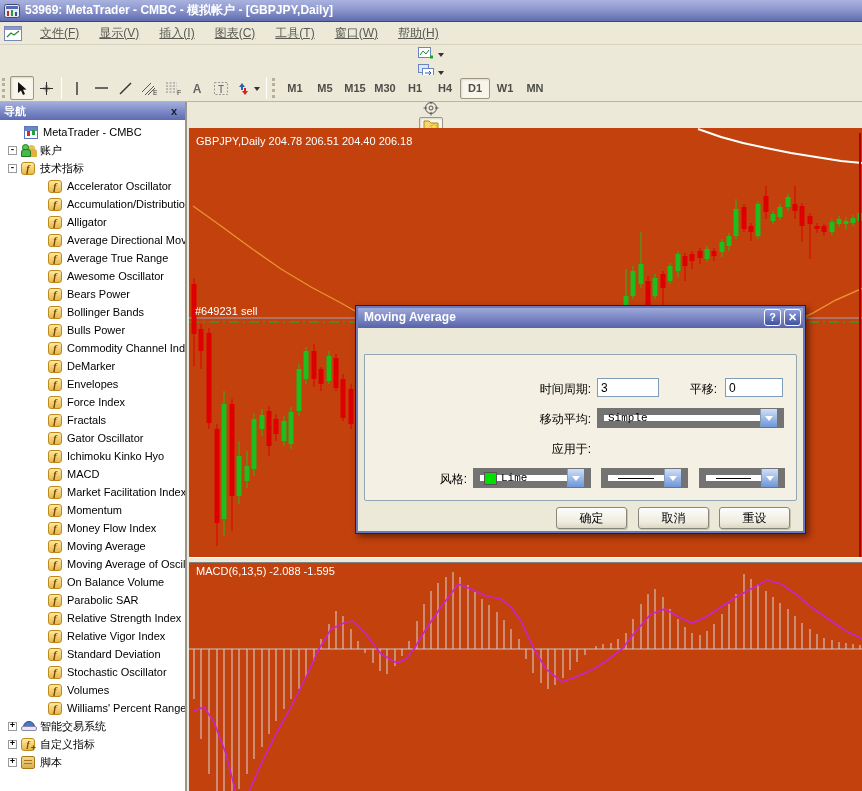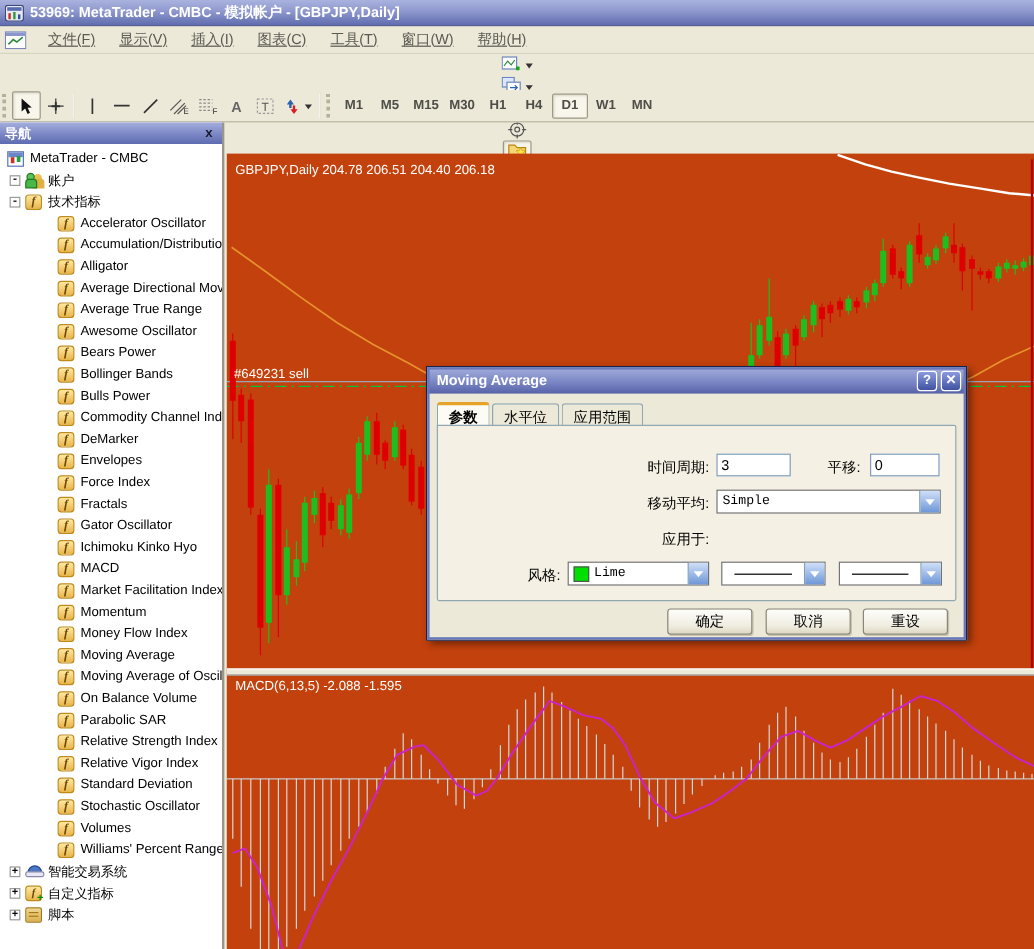--- a/index.html
+++ b/index.html
@@ -61,21 +61,21 @@
     display:flex;align-items:center;color:#fff;font-weight:bold;font-size:12px;padding:0 4px 0 8px;}
   .dlg-btn{width:17px;height:17px;margin-left:3px;border:1px solid #fff;border-radius:3px;
     background:linear-gradient(180deg,#8a9ade,#4053a0);color:#fff;font:bold 11px/15px "Liberation Sans",sans-serif;text-align:center;}
   .dlg-body{position:absolute;left:0;top:22px;right:0;bottom:0;}
   .tabs{position:absolute;left:8px;top:6px;display:flex;align-items:flex-end;}
   .tab{border:1px solid #91a7b4;border-bottom:none;border-radius:3px 3px 0 0;padding:3px 9px 3px;background:#ece9d8;font-size:12px;color:#000;margin-right:2px;position:relative;top:1px;}
   .tab.active{background:#fcfbf4;border-top:3px solid #e5a427;padding-top:2px;font-weight:bold;}
   .tabpage{position:absolute;left:8px;right:8px;top:26px;height:147px;background:#f4f1e4;border:1px solid #91a7b4;border-radius:0 2px 2px 2px;}
   .fld-label{position:absolute;font-size:12px;color:#000;text-align:right;}
   .txt{position:absolute;height:19px;background:#fff;border:1px solid #7f9db9;font:12px/17px "Liberation Sans",sans-serif;padding:0 3px;color:#000;}
-  .combo{position:absolute;height:20px;background:#fff;border:1px solid #737373;display:flex;align-items:center;}
+  .combo{position:absolute;height:20px;background:#fff;border:7px solid #737373;display:flex;align-items:center;}
   .combo .val{flex:1;font:11px/18px "Liberation Mono","DejaVu Sans Mono",monospace;padding:0 4px;color:#000;overflow:hidden;white-space:nowrap;}
   .combo .arrow{width:17px;height:18px;flex:none;background:linear-gradient(180deg,#cfe0f8,#6e96d8);border-left:1px solid #7f9db9;display:flex;align-items:center;justify-content:center;}
   .combo .arrow::after{content:"";width:0;height:0;border:4px solid transparent;border-top:5px solid #fff;margin-top:4px;}
   .swatch{width:13px;height:13px;flex:none;margin-left:4px;border:1px solid #555;}
   .lineglyph{flex:1;height:0;border-top:1px solid #000;margin:0 10px;}
   .xpbtn{position:absolute;width:71px;height:22px;border:1px solid #8a867a;border-radius:3px;
     background:linear-gradient(180deg,#fdfdfb,#efecdf 70%,#ddd7c2);font-size:12px;color:#000;
     display:flex;align-items:center;justify-content:center;box-shadow:1px 1px 0 #c8c4ae;}
   svg text{font-family:"Liberation Sans","DejaVu Sans",sans-serif;}
 </style>
@@ -335,21 +335,21 @@
   <div class="tf">W1</div>
   <div class="tf">MN</div>
 </div>
 
 <div class="sidebar">
   <div class="sb-head">
     <span>导航</span>
     <span class="x">x</span>
   </div>
   <div class="tree">
-    <div class="trow" style="padding-left:6px">
+    <div class="trow" style="padding-left:24px">
       <span class="ti i-mt"></span>
       <span>MetaTrader - CMBC</span>
     </div>
     <div class="trow" style="padding-left:8px">
       <span class="expand">-</span>
       <span class="ti i-accounts"></span>
       <span>账户</span>
     </div>
     <div class="trow" style="padding-left:8px">
       <span class="expand">-</span>
@@ -819,25 +819,20 @@
 </div>
 
 <div class="dialog">
   <div class="dlg-title">
     <span>Moving Average</span>
     <span style="margin-left:auto"></span>
     <span class="dlg-btn">?</span>
     <span class="dlg-btn">✕</span>
   </div>
   <div class="dlg-body">
-    <div class="tabs">
-      <span class="tab active">参数</span>
-      <span class="tab">水平位</span>
-      <span class="tab">应用范围</span>
-    </div>
     <div class="tabpage">
 
       <span class="fld-label" style="left:90px;top:26px;width:136px">时间周期:</span>
       <input class="txt" style="left: 232px; top: 23px; width: 62px;" value="3">
       <span class="fld-label" style="left:280px;top:26px;width:72px">平移:</span>
       <input class="txt" style="left: 360px; top: 23px; width: 58px;" value="0">
 
       <span class="fld-label" style="left:90px;top:56px;width:136px">移动平均:</span>
       <div class="combo" style="left:232px;top:53px;width:187px">
         <span class="val">Simple</span>

